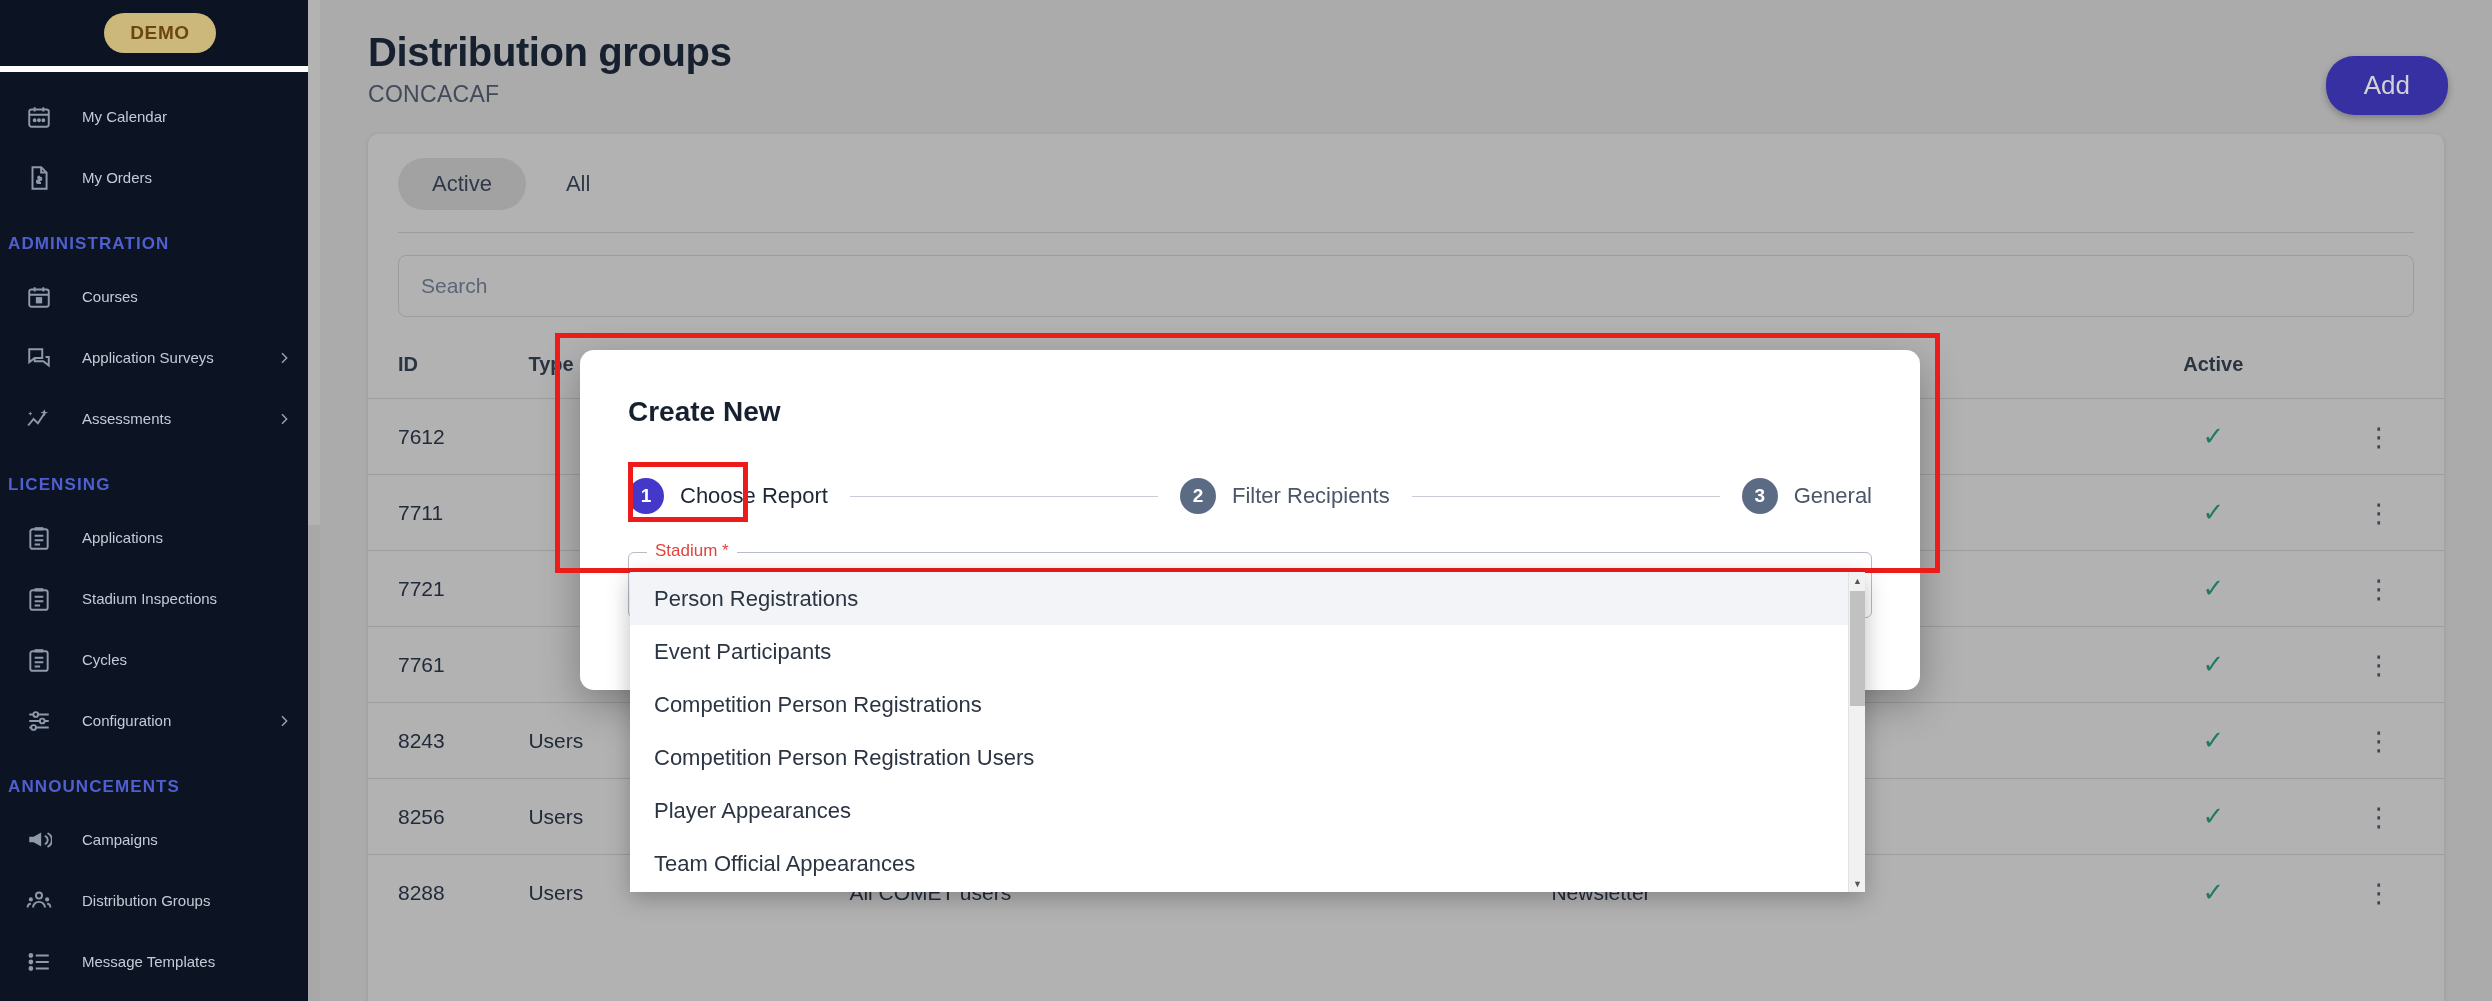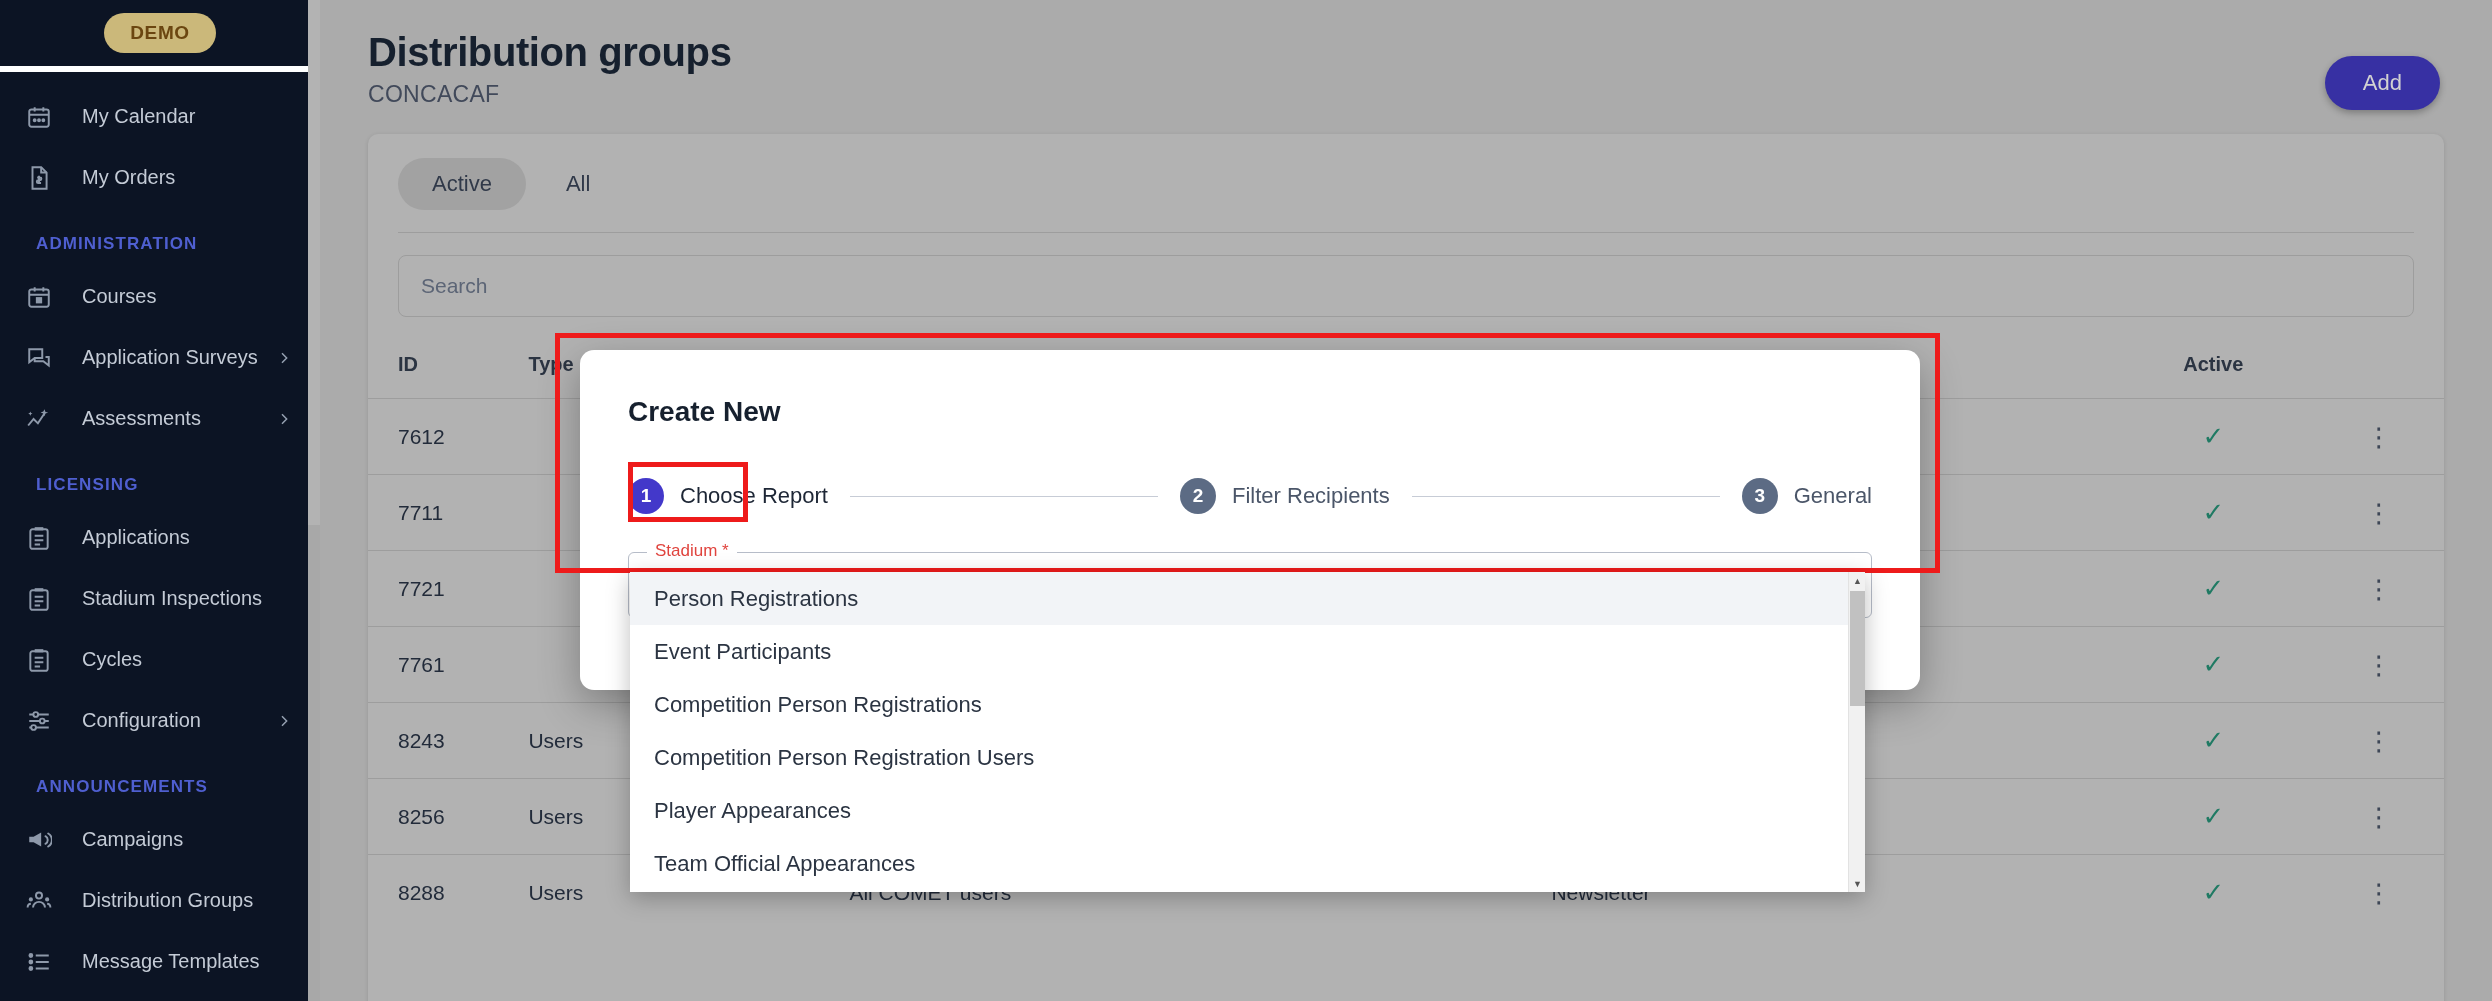--- a/index.html
+++ b/index.html
@@ -33,52 +33,52 @@
   }
   .demo-badge {
     background: #cbb87a; color: #6b4610;
     font-size: 19px; font-weight: bold; letter-spacing: .6px;
     padding: 9px 26px; border-radius: 20px;
   }
   .nav-list { padding-top: 14px; }
   .nav-item {
     display: flex; align-items: center;
     height: 61px; padding: 0 28px 0 26px;
-    color: #c4cbd6; font-size: 20px;
+    color: #c4cbd6; font-size: 15px;
     cursor: pointer; position: relative;
   }
   .nav-item .ni-icon {
     width: 34px; height: 26px; flex: 0 0 34px;
     display: flex; align-items: center; justify-content: flex-start;
     color: #8e99aa;
   }
   .nav-item .ni-icon svg { width: 26px; height: 26px; display: block; }
   .nav-item .ni-label { margin-left: 22px; white-space: nowrap; }
   .nav-item .ni-chev {
     margin-left: auto; color: #96a1b2; width: 16px; height: 16px;
   }
   .nav-item .ni-chev svg { width: 16px; height: 16px; display: block; }
   .nav-section {
     color: #4f5fd0; font-size: 17px; font-weight: bold;
-    letter-spacing: 1.1px; padding: 26px 0 12px 36px;
+    letter-spacing: 1.1px; padding: 26px 0 12px 8px;
   }
 
   
   #main {
     position: absolute; left: 320px; top: 0;
     width: 2172px; height: 1001px;
     background: #ababab;
   }
   #page-header { padding: 30px 48px 0 48px; position: relative; height: 124px; }
   #page-title { font-size: 40px; font-weight: bold; color: #16202e; letter-spacing: -.4px; }
   #page-subtitle { font-size: 23px; color: #41495a; margin-top: 6px; letter-spacing: .3px; }
   #add-button {
-    position: absolute; right: 52px; top: 56px;
+    position: absolute; right: 44px; top: 56px;
     background: #3730a3; color: #d2d2d2;
-    font-size: 22px; padding: 14px 38px; border: none; border-radius: 28px;
+    font-size: 26px; padding: 14px 38px; border: none; border-radius: 28px;
     cursor: pointer; box-shadow: 0 3px 7px rgba(0,0,0,.28);
   }
   #content-card {
     margin: 10px 48px 0 48px;
     background: #b2b2b2; border-radius: 10px;
     height: 880px; box-shadow: 0 1px 4px rgba(0,0,0,.12);
     overflow: hidden; position: relative;
   }
   #tabs { display: flex; gap: 6px; padding: 24px 30px 0 30px; }
   .tab {

